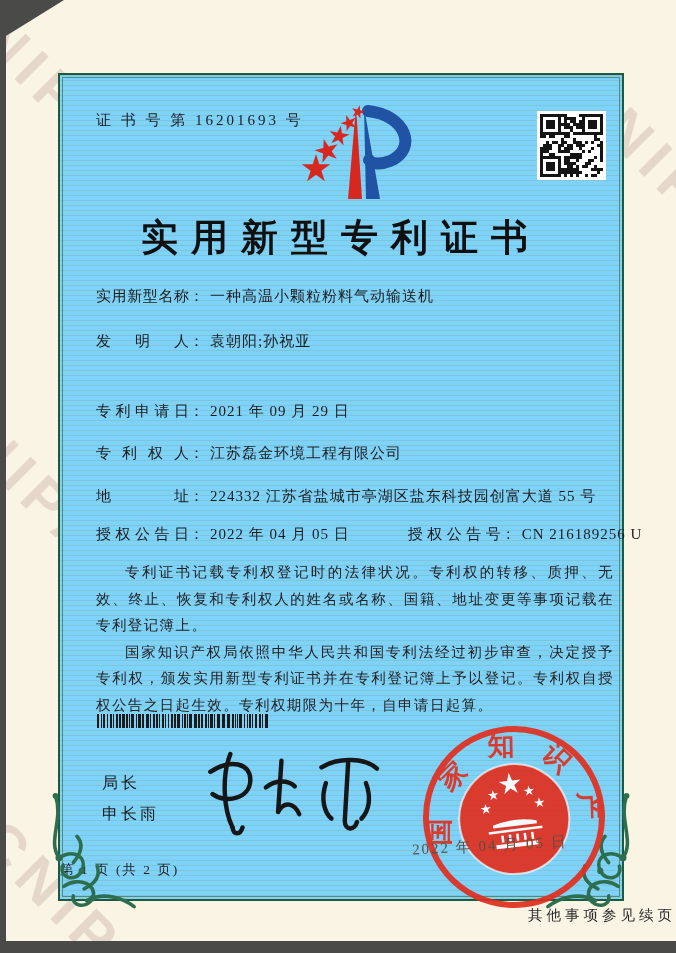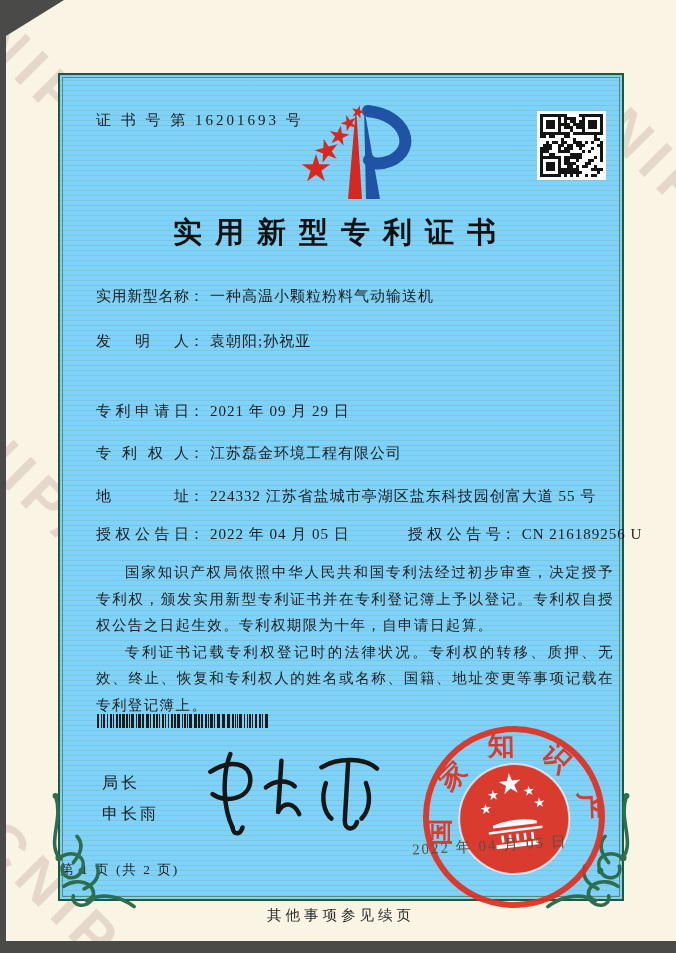--- a/index.html
+++ b/index.html
@@ -16,42 +16,42 @@
       background:#7dd3fc;z-index:2}
   .cert-lines{position:absolute;inset:0;background:repeating-linear-gradient(180deg,rgba(130,165,140,.30) 0 1px,rgba(0,0,0,0) 1px 5px)}
   .cert-inner{position:absolute;inset:2px;border:1px solid #5a8b70}
   .cert-content{position:absolute;inset:0;color:#1c1c1c}
   .cert-no{position:absolute;left:36px;top:36px;font-size:15px;letter-spacing:3px}
   .qr-box{position:absolute;left:477px;top:36px;width:69px;height:69px;background:#fff;padding:0;
       display:flex;align-items:center;justify-content:center}
   .qr{display:grid;grid-template-columns:repeat(21,3px);grid-auto-rows:3px}
   .qr i{display:block}.qb{background:#141414}.qw{background:transparent}
   .logo{position:absolute;left:230px;top:24px;width:136px;height:108px}
-  .title{position:absolute;left:0;top:138px;width:100%;text-align:center;font-size:29px;font-weight:bold;
+  .title{position:absolute;left:0;top:138px;width:100%;text-align:center;font-size:37px;font-weight:bold;
       letter-spacing:13px;color:#101010}
   .frow{position:absolute;left:36px;right:24px;font-size:15px;white-space:nowrap}
   .flabel{display:inline-block;width:93px;text-align:justify;text-align-last:justify;vertical-align:top}
   .fcolon{display:inline-block;margin-right:6px}
   .fvalue{letter-spacing:1px}
   .g2label{display:inline-block;width:93px;text-align:justify;text-align-last:justify;margin-left:58px;vertical-align:top}
   .paras{position:absolute;left:36px;top:484px;width:518px;font-size:14.5px;line-height:26.5px;
       letter-spacing:1.4px;text-align:justify;color:#222}
   .paras p{margin:0;text-indent:2em}
   .barcode{position:absolute;left:37px;top:639px;width:180px;height:14px;white-space:nowrap;overflow:hidden}
   .barcode i{display:inline-block;height:100%;background:#1b1b1b;vertical-align:top}
   .director{position:absolute;left:42px;top:692px;font-size:16px;line-height:31px;letter-spacing:3px;color:#191919}
   .sig{position:absolute;left:132px;top:668px;width:210px;height:100px;z-index:3}
   .seal{position:absolute;left:356px;top:644px;width:196px;height:196px;z-index:5;opacity:.93;transform:rotate(-7deg)}
   .seal-date{position:absolute;left:352px;top:760px;width:210px;font-size:15px;letter-spacing:2px;
       color:#5d5044;z-index:6;transform:rotate(-3deg)}
   .pagenum{position:absolute;left:0;top:786px;width:100%;text-align:left;font-size:13.5px;letter-spacing:2px;color:#222}
   .flourish{position:absolute;width:120px;height:124px;z-index:4}
   .flourish.fl{left:-24px;bottom:-16px}
   .flourish.fr{right:-24px;bottom:-16px;transform:scaleX(-1)}
-  .footer-note{position:absolute;left:0;top:906px;width:100%;text-align:center;font-size:14.5px;
+  .footer-note{position:absolute;left:0;top:906px;width:100%;text-align:right;font-size:14.5px;
       letter-spacing:4px;color:#2a2a2a;z-index:2}
 </style>
 </head>
 <body>
 
 <div class="screen">
   <div class="page">
 
     <span class="wm wm1">CNIPA</span>
     <span class="wm wm2">CNIPA</span>
@@ -545,22 +545,22 @@
           <span class="flabel">专 利 权 人</span><span class="fcolon">：</span><span class="fvalue">江苏磊金环境工程有限公司</span>
         </div>
         <div class="frow" style="top:412px">
           <span class="flabel">地 址</span><span class="fcolon">：</span><span class="fvalue">224332 江苏省盐城市亭湖区盐东科技园创富大道 55 号</span>
         </div>
         <div class="frow" style="top:450px">
           <span class="flabel">授权公告日</span><span class="fcolon">：</span><span class="fvalue">2022 年 04 月 05 日</span><span class="g2label">授权公告号</span><span class="fcolon">：</span><span class="fvalue">CN 216189256 U</span>
         </div>
 
         <div class="paras">
+          <p>专利证书记载专利权登记时的法律状况。专利权的转移、质押、无效、终止、恢复和专利权人的姓名或名称、国籍、地址变更等事项记载在专利登记簿上。</p>
           <p>国家知识产权局依照中华人民共和国专利法经过初步审查，决定授予专利权，颁发实用新型专利证书并在专利登记簿上予以登记。专利权自授权公告之日起生效。专利权期限为十年，自申请日起算。</p>
-          <p>专利证书记载专利权登记时的法律状况。专利权的转移、质押、无效、终止、恢复和专利权人的姓名或名称、国籍、地址变更等事项记载在专利登记簿上。</p>
         </div>
 
         <div class="barcode"><i style="width: 2px; margin-right: 2px;"></i><i style="width: 1px; margin-right: 1px;"></i><i style="width: 2px; margin-right: 2px;"></i><i style="width: 1px; margin-right: 2px;"></i><i style="width: 2px; margin-right: 1px;"></i><i style="width: 1px; margin-right: 2px;"></i><i style="width: 2px; margin-right: 1px;"></i><i style="width: 2px; margin-right: 1px;"></i><i style="width: 3px; margin-right: 1px;"></i><i style="width: 2px; margin-right: 1px;"></i><i style="width: 1px; margin-right: 1px;"></i><i style="width: 3px; margin-right: 2px;"></i><i style="width: 1px; margin-right: 1px;"></i><i style="width: 3px; margin-right: 1px;"></i><i style="width: 2px; margin-right: 2px;"></i><i style="width: 3px; margin-right: 1px;"></i><i style="width: 1px; margin-right: 2px;"></i><i style="width: 2px; margin-right: 1px;"></i><i style="width: 2px; margin-right: 1px;"></i><i style="width: 1px; margin-right: 2px;"></i><i style="width: 2px; margin-right: 1px;"></i><i style="width: 1px; margin-right: 2px;"></i><i style="width: 1px; margin-right: 2px;"></i><i style="width: 2px; margin-right: 1px;"></i><i style="width: 2px; margin-right: 1px;"></i><i style="width: 3px; margin-right: 2px;"></i><i style="width: 1px; margin-right: 1px;"></i><i style="width: 2px; margin-right: 1px;"></i><i style="width: 1px; margin-right: 1px;"></i><i style="width: 3px; margin-right: 2px;"></i><i style="width: 3px; margin-right: 1px;"></i><i style="width: 2px; margin-right: 1px;"></i><i style="width: 2px; margin-right: 2px;"></i><i style="width: 2px; margin-right: 1px;"></i><i style="width: 1px; margin-right: 1px;"></i><i style="width: 3px; margin-right: 1px;"></i><i style="width: 1px; margin-right: 2px;"></i><i style="width: 3px; margin-right: 2px;"></i><i style="width: 3px; margin-right: 2px;"></i><i style="width: 3px; margin-right: 2px;"></i><i style="width: 2px; margin-right: 1px;"></i><i style="width: 1px; margin-right: 1px;"></i><i style="width: 1px; margin-right: 1px;"></i><i style="width: 3px; margin-right: 2px;"></i><i style="width: 1px; margin-right: 2px;"></i><i style="width: 1px; margin-right: 1px;"></i><i style="width: 2px; margin-right: 1px;"></i><i style="width: 1px; margin-right: 2px;"></i><i style="width: 2px; margin-right: 2px;"></i><i style="width: 2px; margin-right: 1px;"></i><i style="width: 1px; margin-right: 2px;"></i><i style="width: 3px; margin-right: 1px;"></i></div>
 
         <div class="director">
           <div>局长</div>
           <div>申长雨</div>
         </div>
 
         <svg class="sig" viewBox="0 0 180 90">

